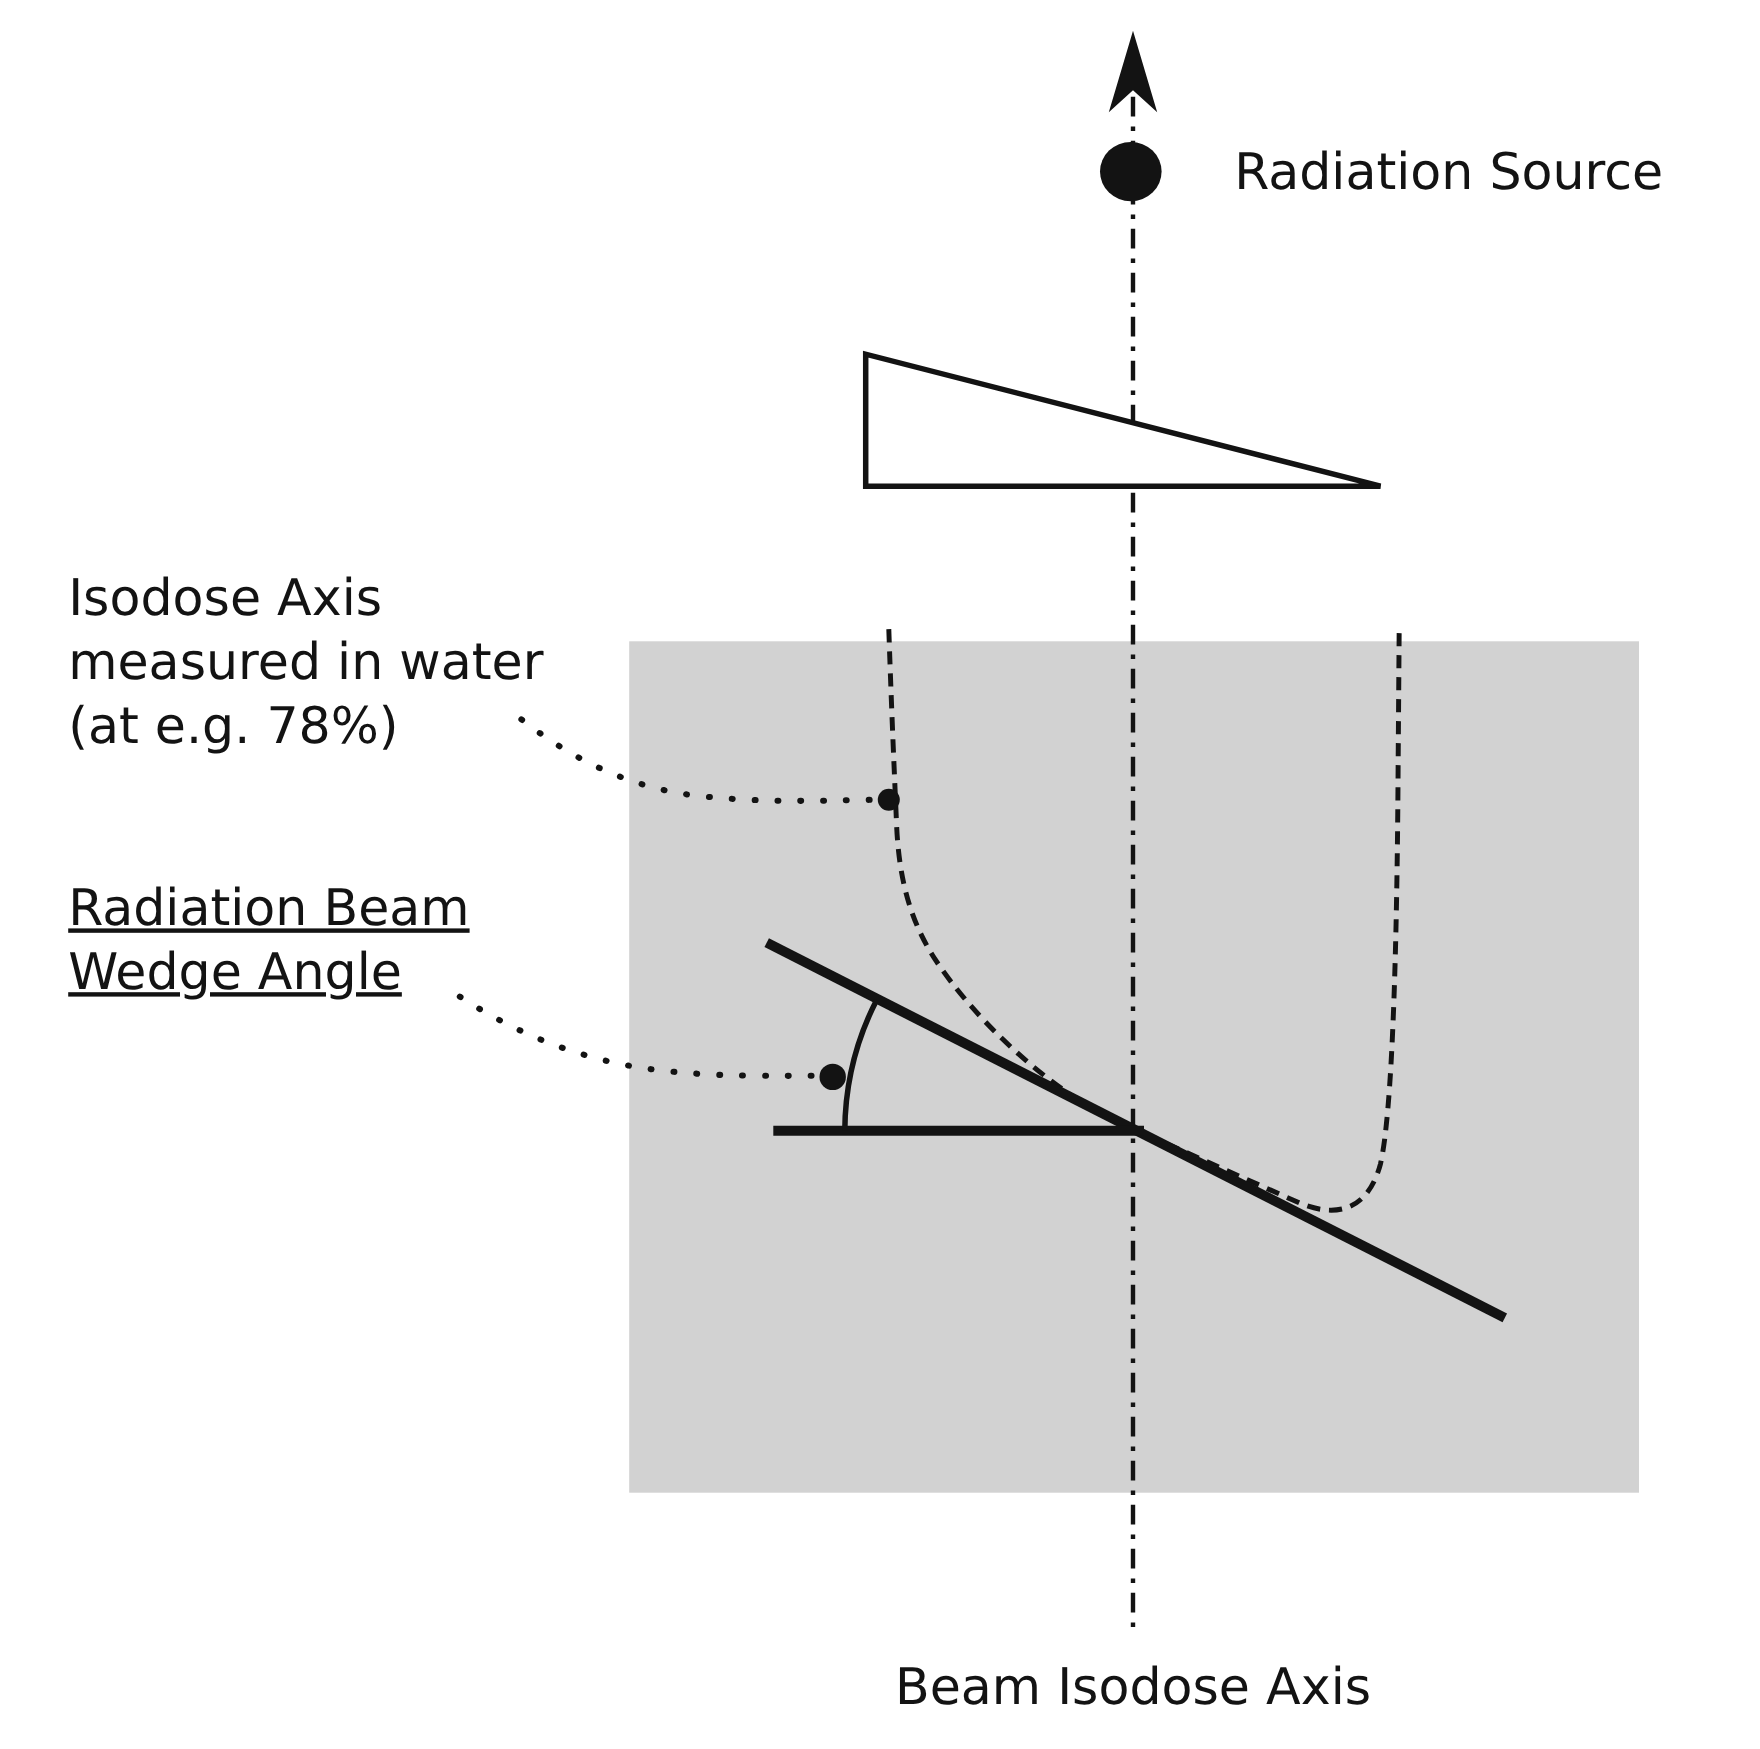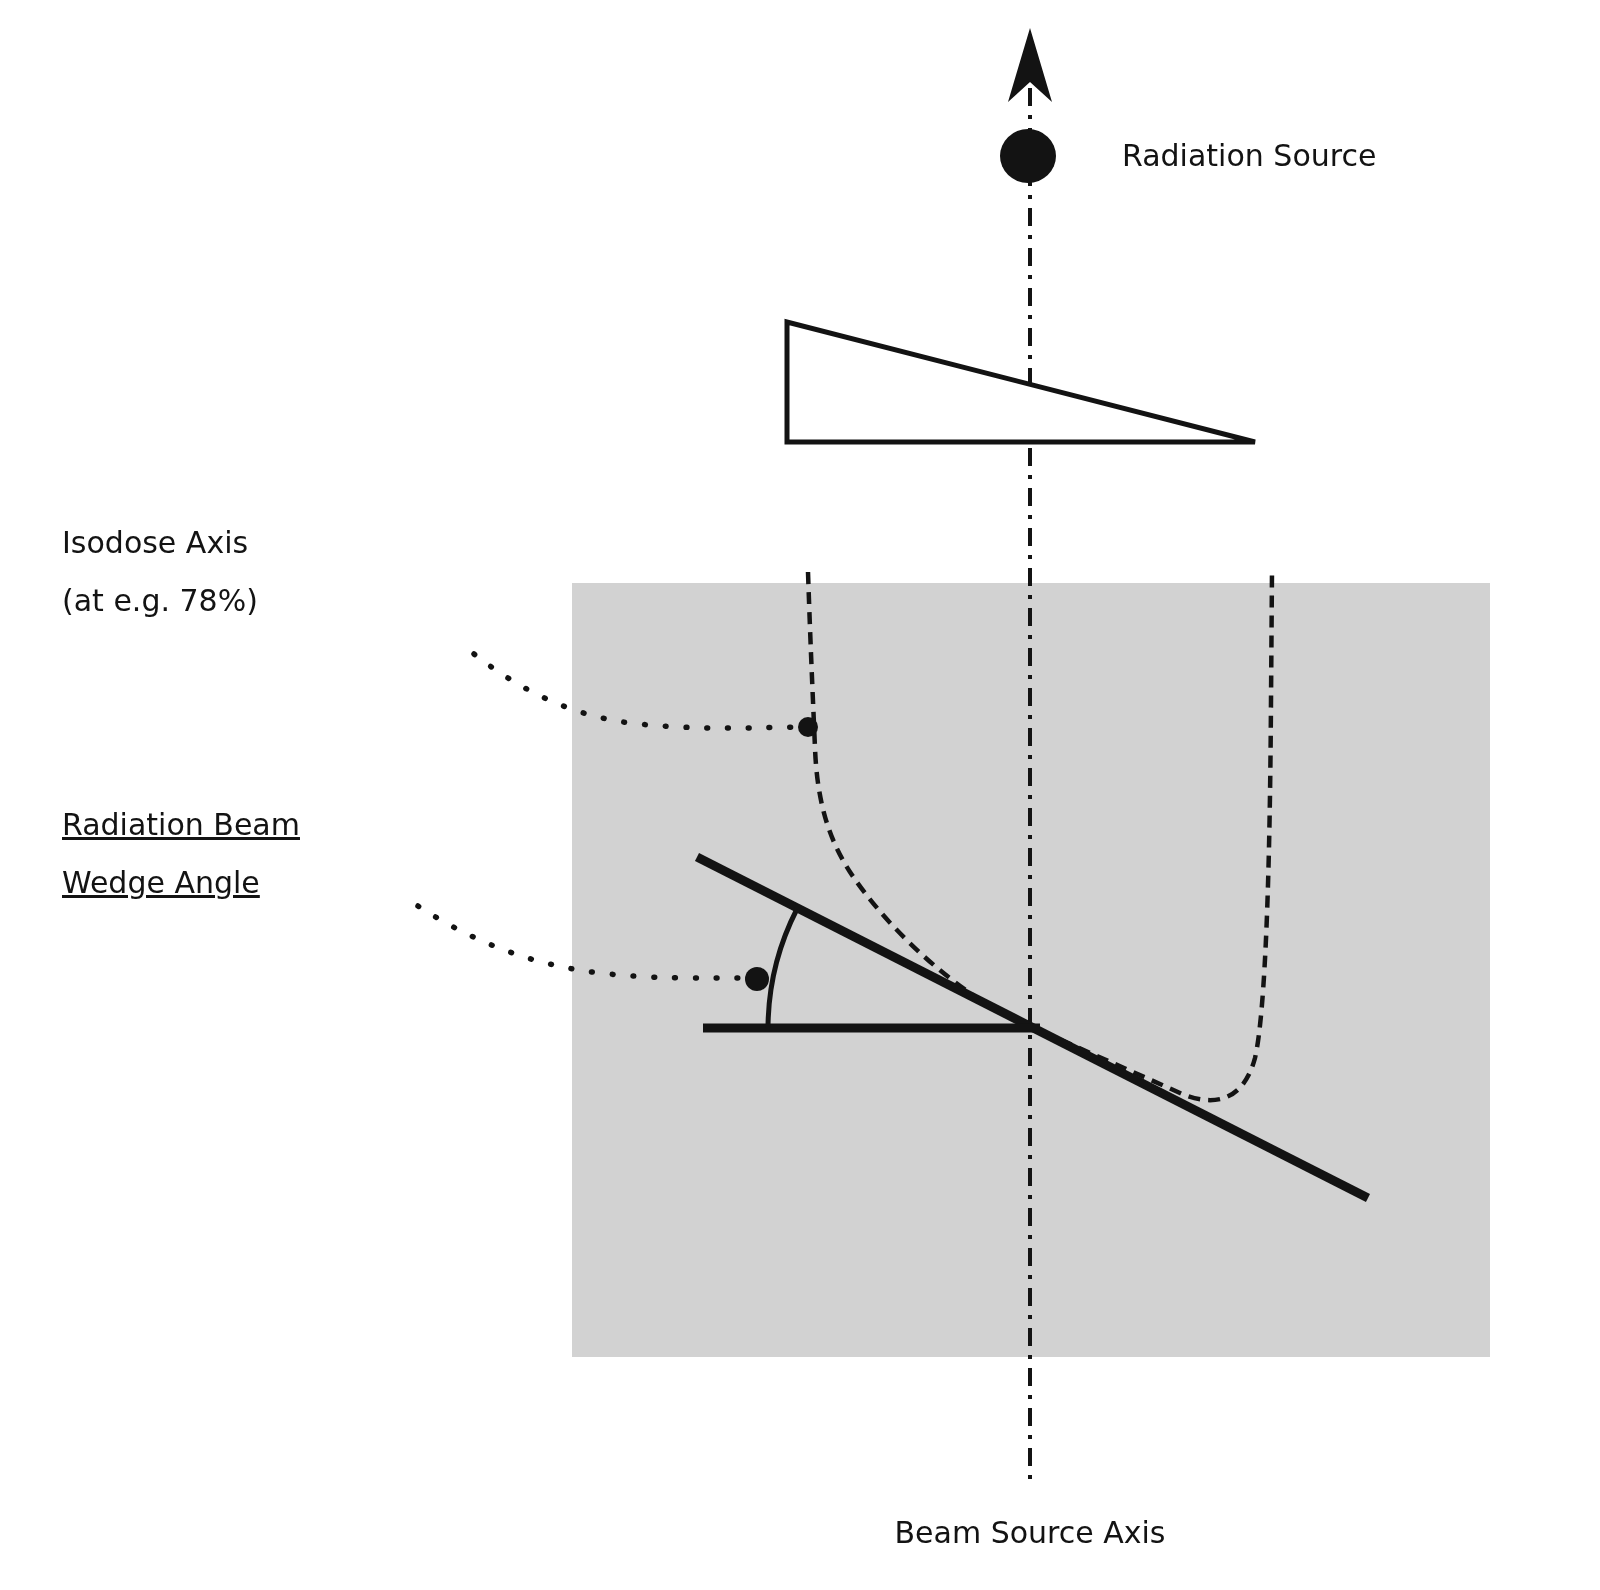--- a/index.html
+++ b/index.html
@@ -12,21 +12,21 @@
     position:relative;
     width:1600px;height:1590px;
     background:var(--bg);
     font-family:"DejaVu Sans","Liberation Sans",sans-serif;
     color:var(--ink);
     overflow:hidden;
   }
   svg.scene{position:absolute;left:0;top:0;}
   .lbl{
     position:absolute;
-    font-size:30px;
+    font-size:46px;
     line-height:58px;
     color:var(--ink);
     white-space:nowrap;
   }
   .lbl-source{left:1122px;top:127px;}
   .lbl-isodose{left:62px;top:514px;}
   .lbl-wedge{left:62px;top:796px;text-decoration:underline;}
   .lbl-axis{left:1030px;top:1504px;transform:translateX(-50%);}
 </style>
 </head>
@@ -67,25 +67,26 @@
     <path d="M 418 906 C 470 940, 530 965, 600 973 C 650 979, 700 978, 740 978" fill="none" stroke="var(--ink)" stroke-width="5.5" stroke-dasharray="0.8 20" stroke-linecap="round"></path>
     <circle cx="757" cy="979" r="12" fill="var(--ink)"></circle>
   </svg>
 
   <div class="lbl lbl-source">
     <div>Radiation Source</div>
   </div>
 
   <div class="lbl lbl-isodose">
     <div>Isodose Axis</div>
+    <div>measured in water</div>
     <div>(at e.g. 78%)</div>
   </div>
 
   <div class="lbl lbl-wedge">
     <div>Radiation Beam</div>
     <div>Wedge Angle</div>
   </div>
 
   <div class="lbl lbl-axis">
-    <div>Beam Source Axis</div>
+    <div>Beam Isodose Axis</div>
   </div>
 
 </div>
 
 </body></html>

